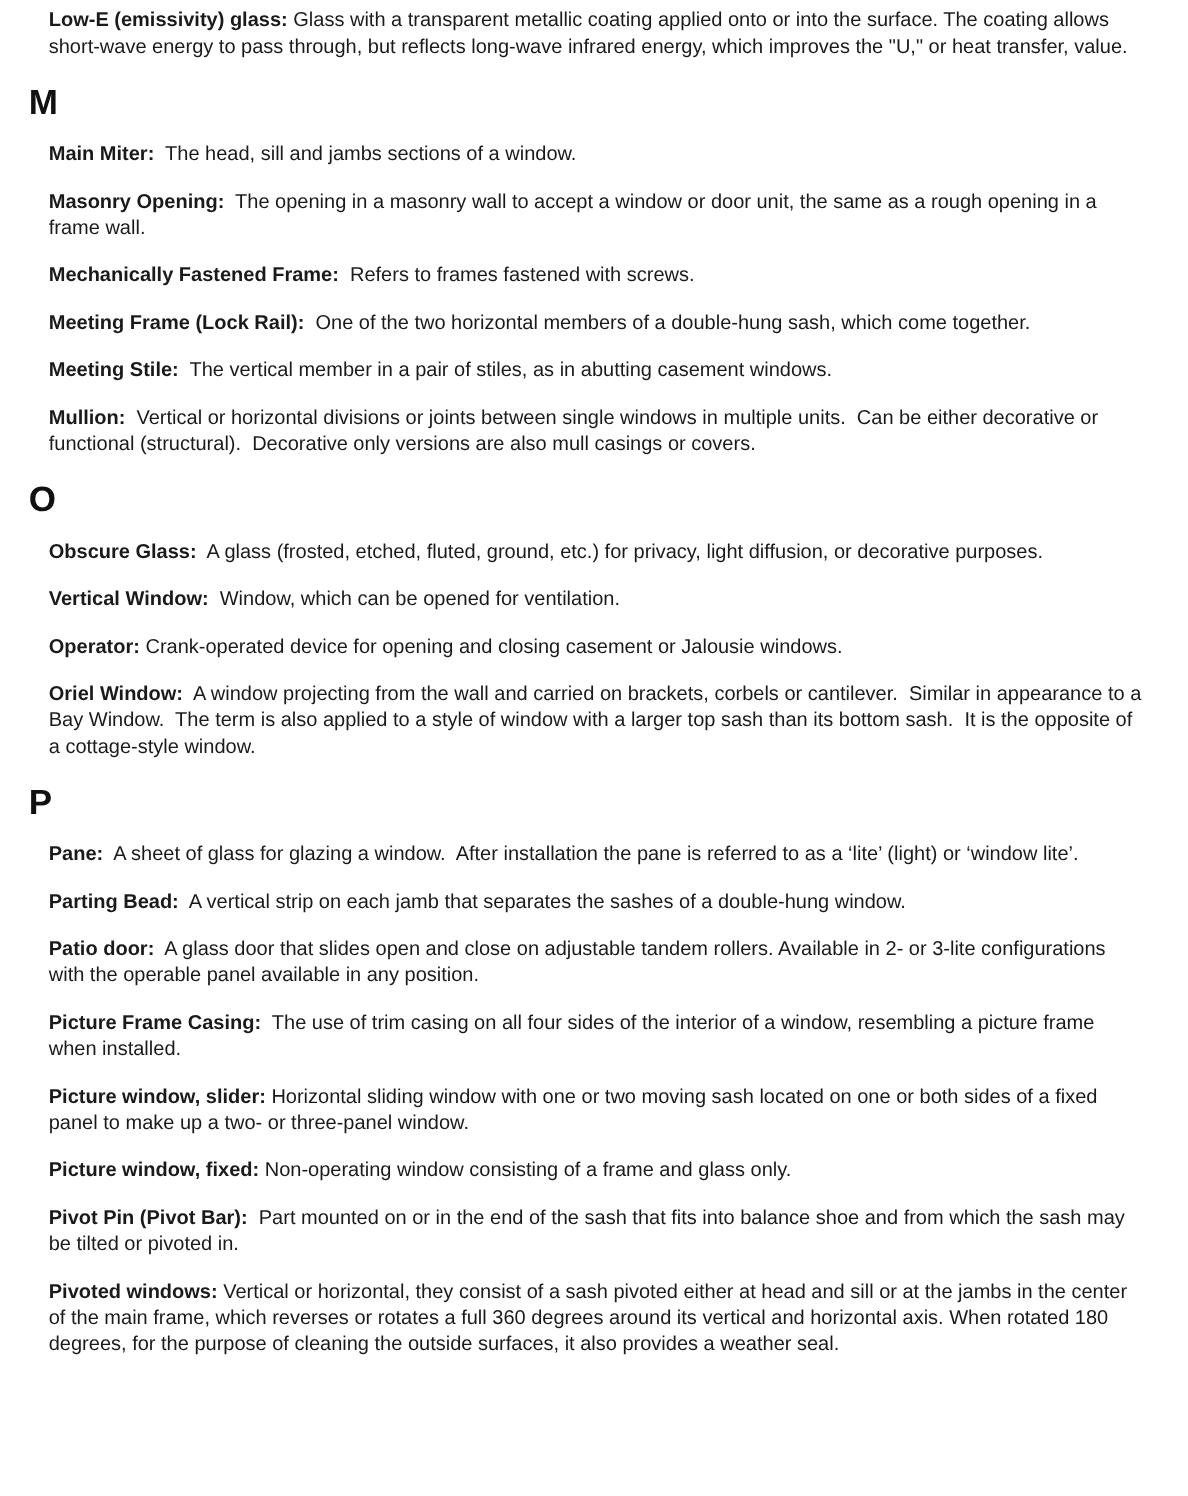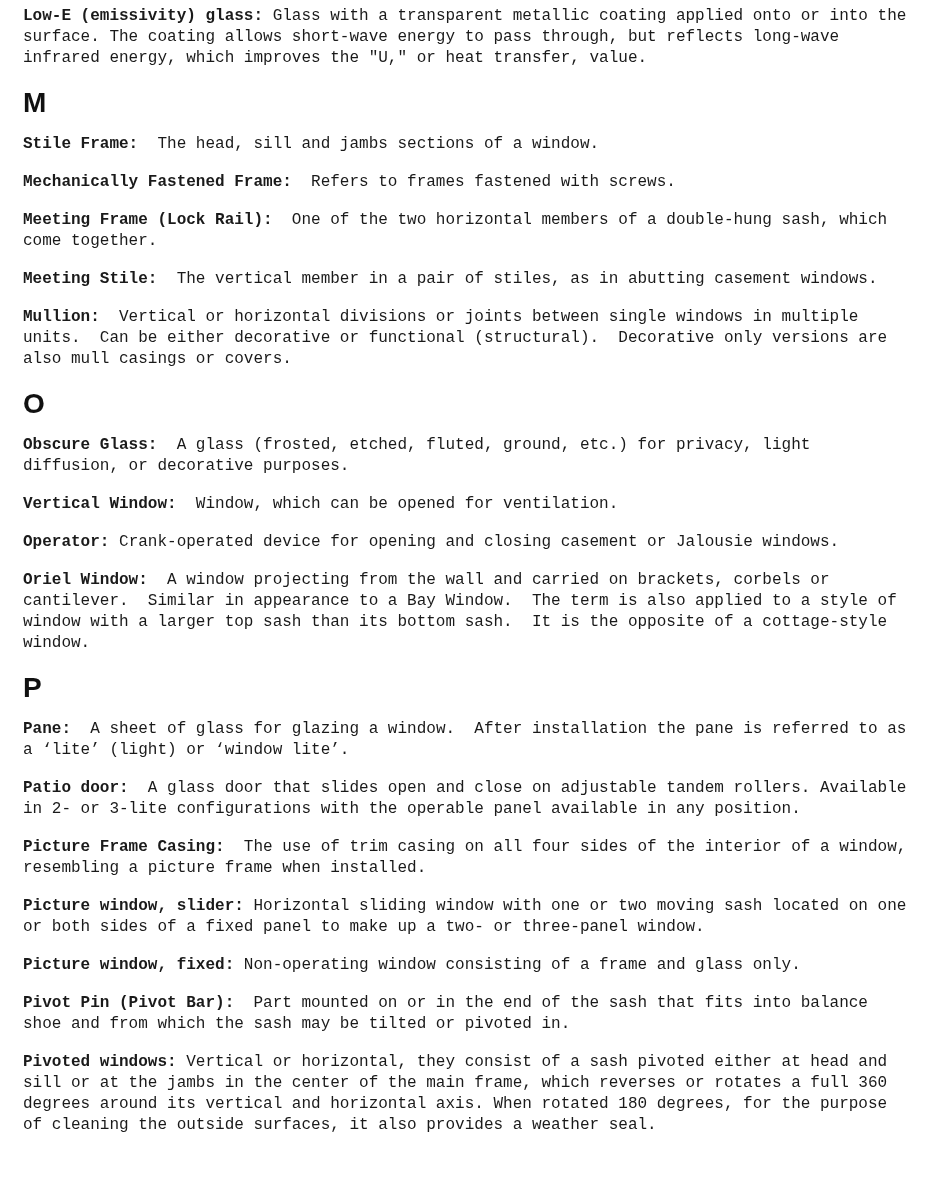--- a/index.html
+++ b/index.html
@@ -8,45 +8,45 @@
     min-height: 1197px;
     box-sizing: border-box;
     padding: 6px 36px 24px 23px;
     background: #ffffff;
     color: #1a1a1a;
     font-family: "Liberation Sans", sans-serif;
     font-size: 16px;
     line-height: 21px;
   }
   .entry {
-    margin: 0 0 17px 0;
+    margin: 0 0 17px 16px;
     white-space: pre-wrap;   
-    font-family: Liberation Mono, monospace;
   }
   .entry .term { font-weight: bold; }
   .letter-heading {
     font-family: "Liberation Sans", sans-serif;
     font-size: 28px;
     line-height: 34px;
     font-weight: bold;
     color: #111111;
     margin: 12px 0 14px 0;
   }
 </style>
 </head>
 <body>
 
 <div class="page">
 
   <p class="entry"><b class="term">Low-E (emissivity) glass:</b><span> Glass with a transparent metallic coating applied onto or into the surface. The coating allows short-wave energy to pass through, but reflects long-wave infrared energy, which improves the "U," or heat transfer, value.</span></p>
 
   <h2 class="letter-heading">M</h2>
 
-  <p class="entry"><b class="term">Stile Frame:</b><span>  The head, sill and jambs sections of a window.</span></p>
+  <p class="entry"><b class="term">Main Miter:</b><span>  The head, sill and jambs sections of a window.</span></p>
 
+  <p class="entry"><b class="term">Masonry Opening:</b><span>  The opening in a masonry wall to accept a window or door unit, the same as a rough opening in a frame wall.</span></p>
 
   <p class="entry"><b class="term">Mechanically Fastened Frame:</b><span>  Refers to frames fastened with screws.</span></p>
 
   <p class="entry"><b class="term">Meeting Frame (Lock Rail):</b><span>  One of the two horizontal members of a double-hung sash, which come together.</span></p>
 
   <p class="entry"><b class="term">Meeting Stile:</b><span>  The vertical member in a pair of stiles, as in abutting casement windows.</span></p>
 
 
   <p class="entry"><b class="term">Mullion:</b><span>  Vertical or horizontal divisions or joints between single windows in multiple units.  Can be either decorative or functional (structural).  Decorative only versions are also mull casings or covers.</span></p>
 
@@ -58,20 +58,21 @@
 
   <p class="entry"><b class="term">Operator:</b><span> Crank-operated device for opening and closing casement or Jalousie windows.</span></p>
 
   <p class="entry"><b class="term">Oriel Window:</b><span>  A window projecting from the wall and carried on brackets, corbels or cantilever.  Similar in appearance to a Bay Window.  The term is also applied to a style of window with a larger top sash than its bottom sash.  It is the opposite of a cottage-style window.</span></p>
 
 
   <h2 class="letter-heading">P</h2>
 
   <p class="entry"><b class="term">Pane:</b><span>  A sheet of glass for glazing a window.  After installation the pane is referred to as a ‘lite’ (light) or ‘window lite’.</span></p>
 
+  <p class="entry"><b class="term">Parting Bead:</b><span>  A vertical strip on each jamb that separates the sashes of a double-hung window.</span></p>
 
   <p class="entry"><b class="term">Patio door:</b><span>  A glass door that slides open and close on adjustable tandem rollers. Available in 2- or 3-lite configurations with the operable panel available in any position.</span></p>
 
   <p class="entry"><b class="term">Picture Frame Casing:</b><span>  The use of trim casing on all four sides of the interior of a window, resembling a picture frame when installed.</span></p>
 
   <p class="entry"><b class="term">Picture window, slider:</b><span> Horizontal sliding window with one or two moving sash located on one or both sides of a fixed panel to make up a two- or three-panel window.</span></p>
 
   <p class="entry"><b class="term">Picture window, fixed:</b><span> Non-operating window consisting of a frame and glass only.</span></p>
 
   <p class="entry"><b class="term">Pivot Pin (Pivot Bar):</b><span>  Part mounted on or in the end of the sash that fits into balance shoe and from which the sash may be tilted or pivoted in.</span></p>

